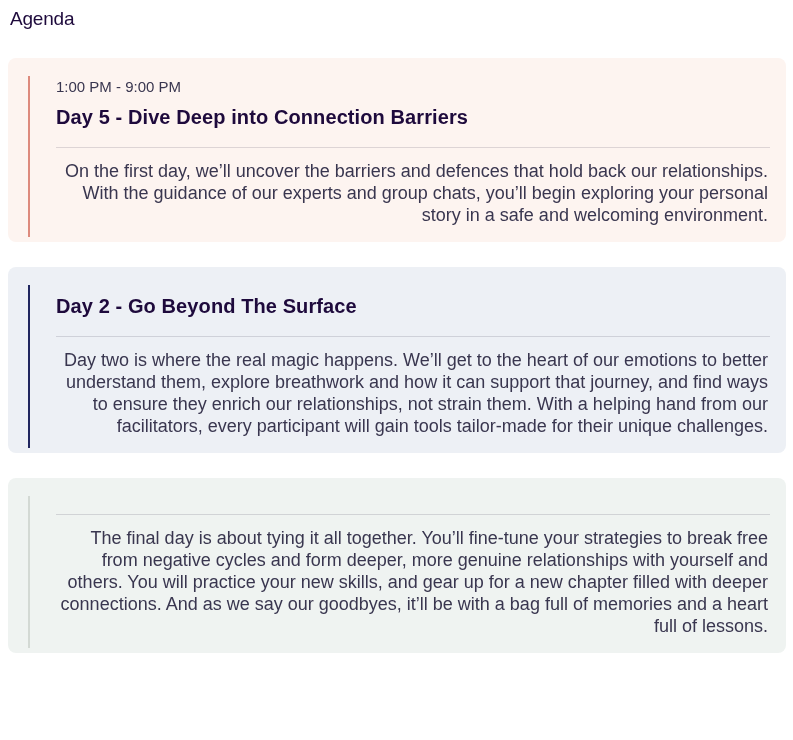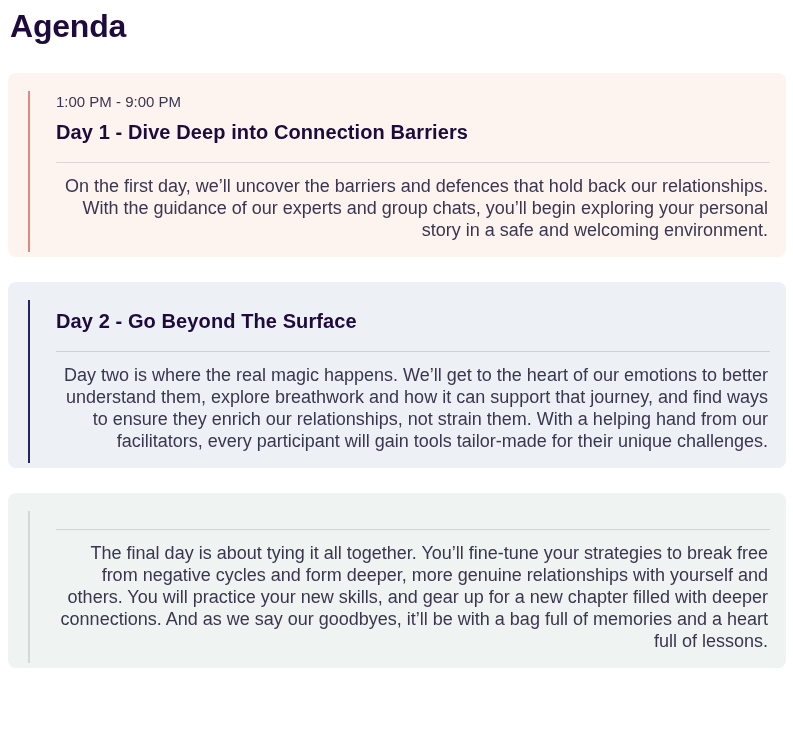--- a/index.html
+++ b/index.html
@@ -8,22 +8,22 @@
     width: 793px;
     min-height: 740px;
     font-family: "Liberation Sans", sans-serif;
     color: #39364f;
     overflow: hidden;
   }
   .page {
     padding: 6px 7px 10px 8px;
   }
   .page-title {
-    font-size: 32px;
-    font-weight: 700;
+    font-size: 19px;
+    font-weight: 400;
     letter-spacing: -0.2px;
     color: #1e0a3c;
     margin: 2px 0 28px 2px;
   }
   .agenda-list { display: block; }
   .agenda-card {
     position: relative;
     border-radius: 8px;
     padding: 19px 16px 16px 48px;
     margin-bottom: 25px;
@@ -68,21 +68,21 @@
 
 <div class="page">
 
   <h2 class="page-title">Agenda</h2>
 
   <div class="agenda-list">
 
     <section class="agenda-card" style="background-color: rgb(253, 244, 240);">
       <span class="accent-bar" style="background-color: rgb(221, 138, 125);"></span>
       <div class="event-time">1:00 PM - 9:00 PM</div>
-      <h3 class="session-title">Day 1 - Dive Deep into Connection Barriers</h3>
+      <h3 class="session-title">Day 5 - Dive Deep into Connection Barriers</h3>
       <hr class="divider">
       <p class="session-description">On the first day, we’ll uncover the barriers and defences that hold back our relationships. With the guidance of our experts and group chats, you’ll begin exploring your personal story in a safe and welcoming environment.</p>
     </section>
 
     <section class="agenda-card" style="background-color: rgb(237, 240, 245);">
       <span class="accent-bar" style="background-color: rgb(32, 38, 95);"></span>
       <h3 class="session-title">Day 2 - Go Beyond The Surface</h3>
       <hr class="divider">
       <p class="session-description">Day two is where the real magic happens. We’ll get to the heart of our emotions to better understand them, explore breathwork and how it can support that journey, and find ways to ensure they enrich our relationships, not strain them. With a helping hand from our facilitators, every participant will gain tools tailor-made for their unique challenges.</p>
     </section>

